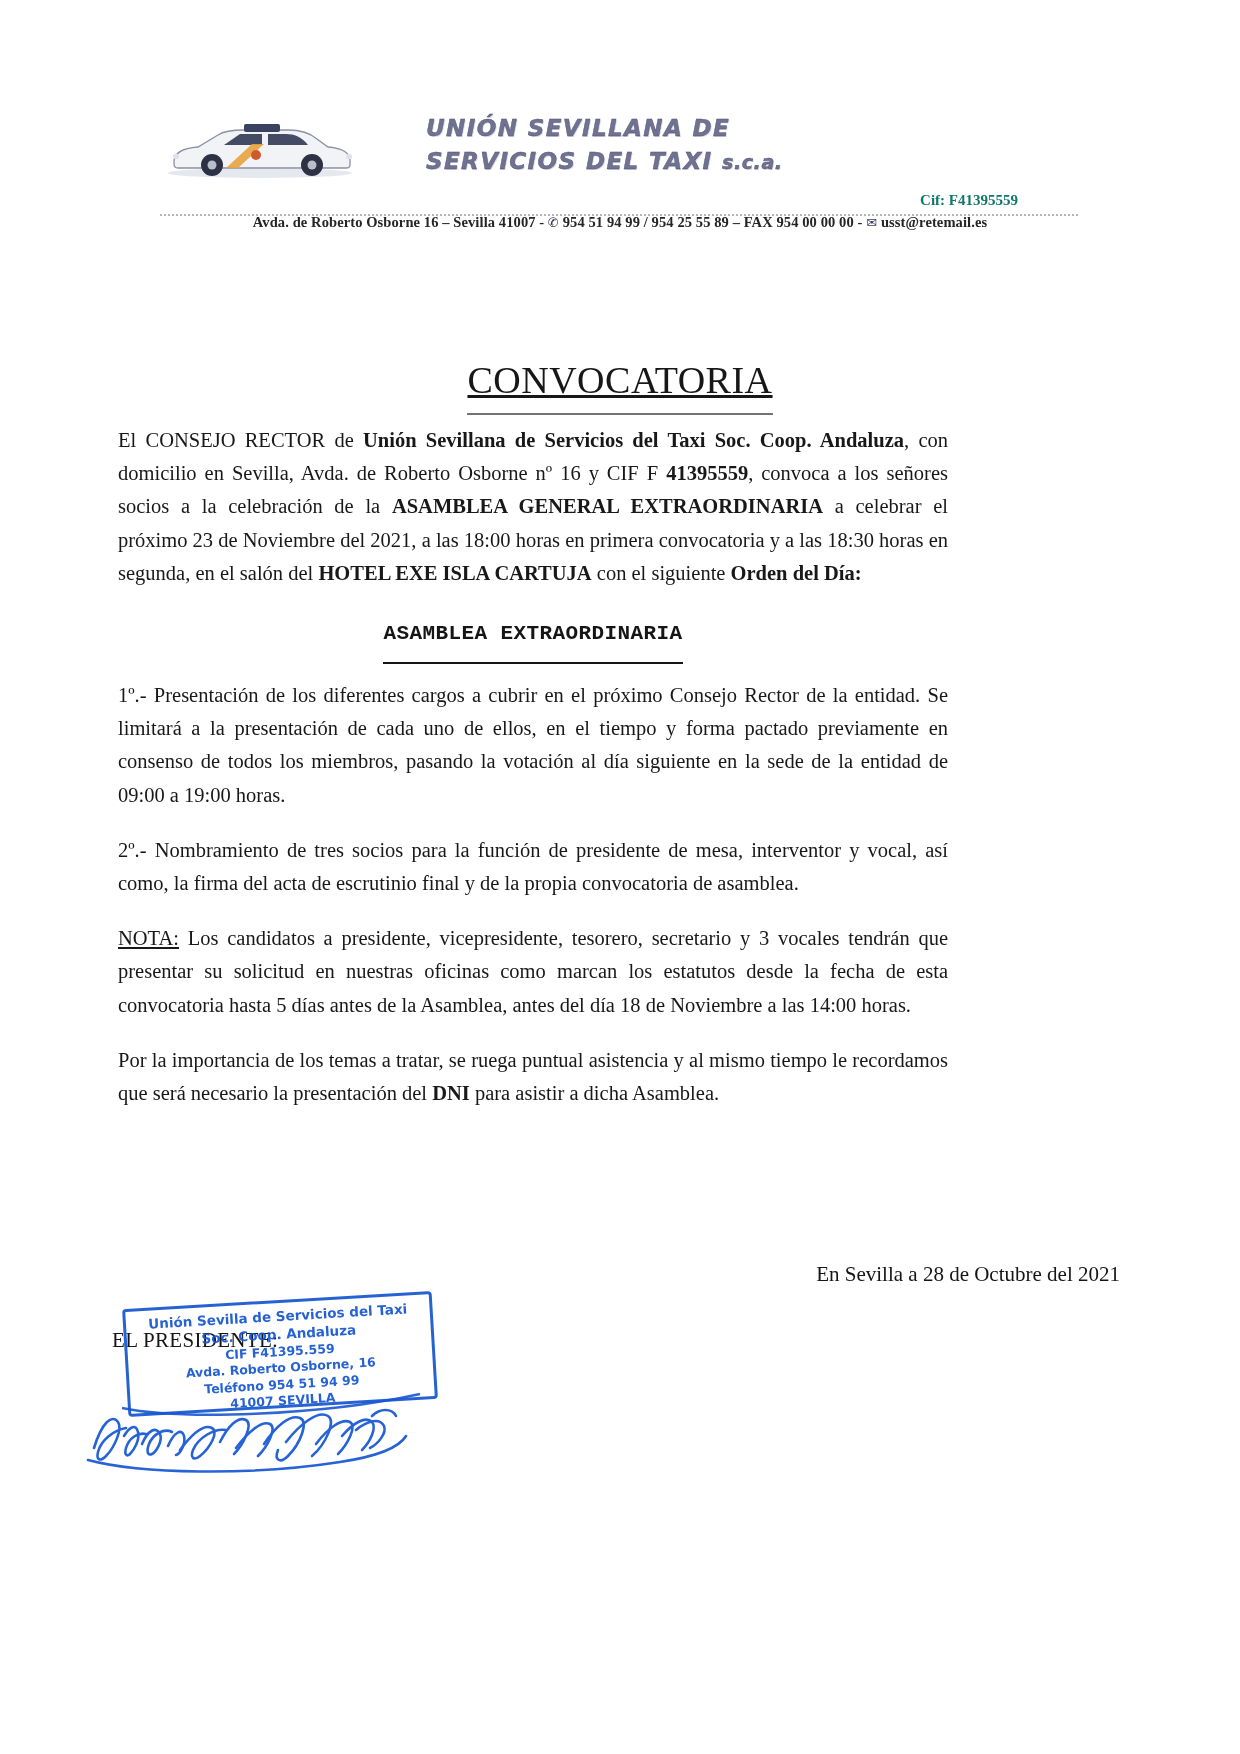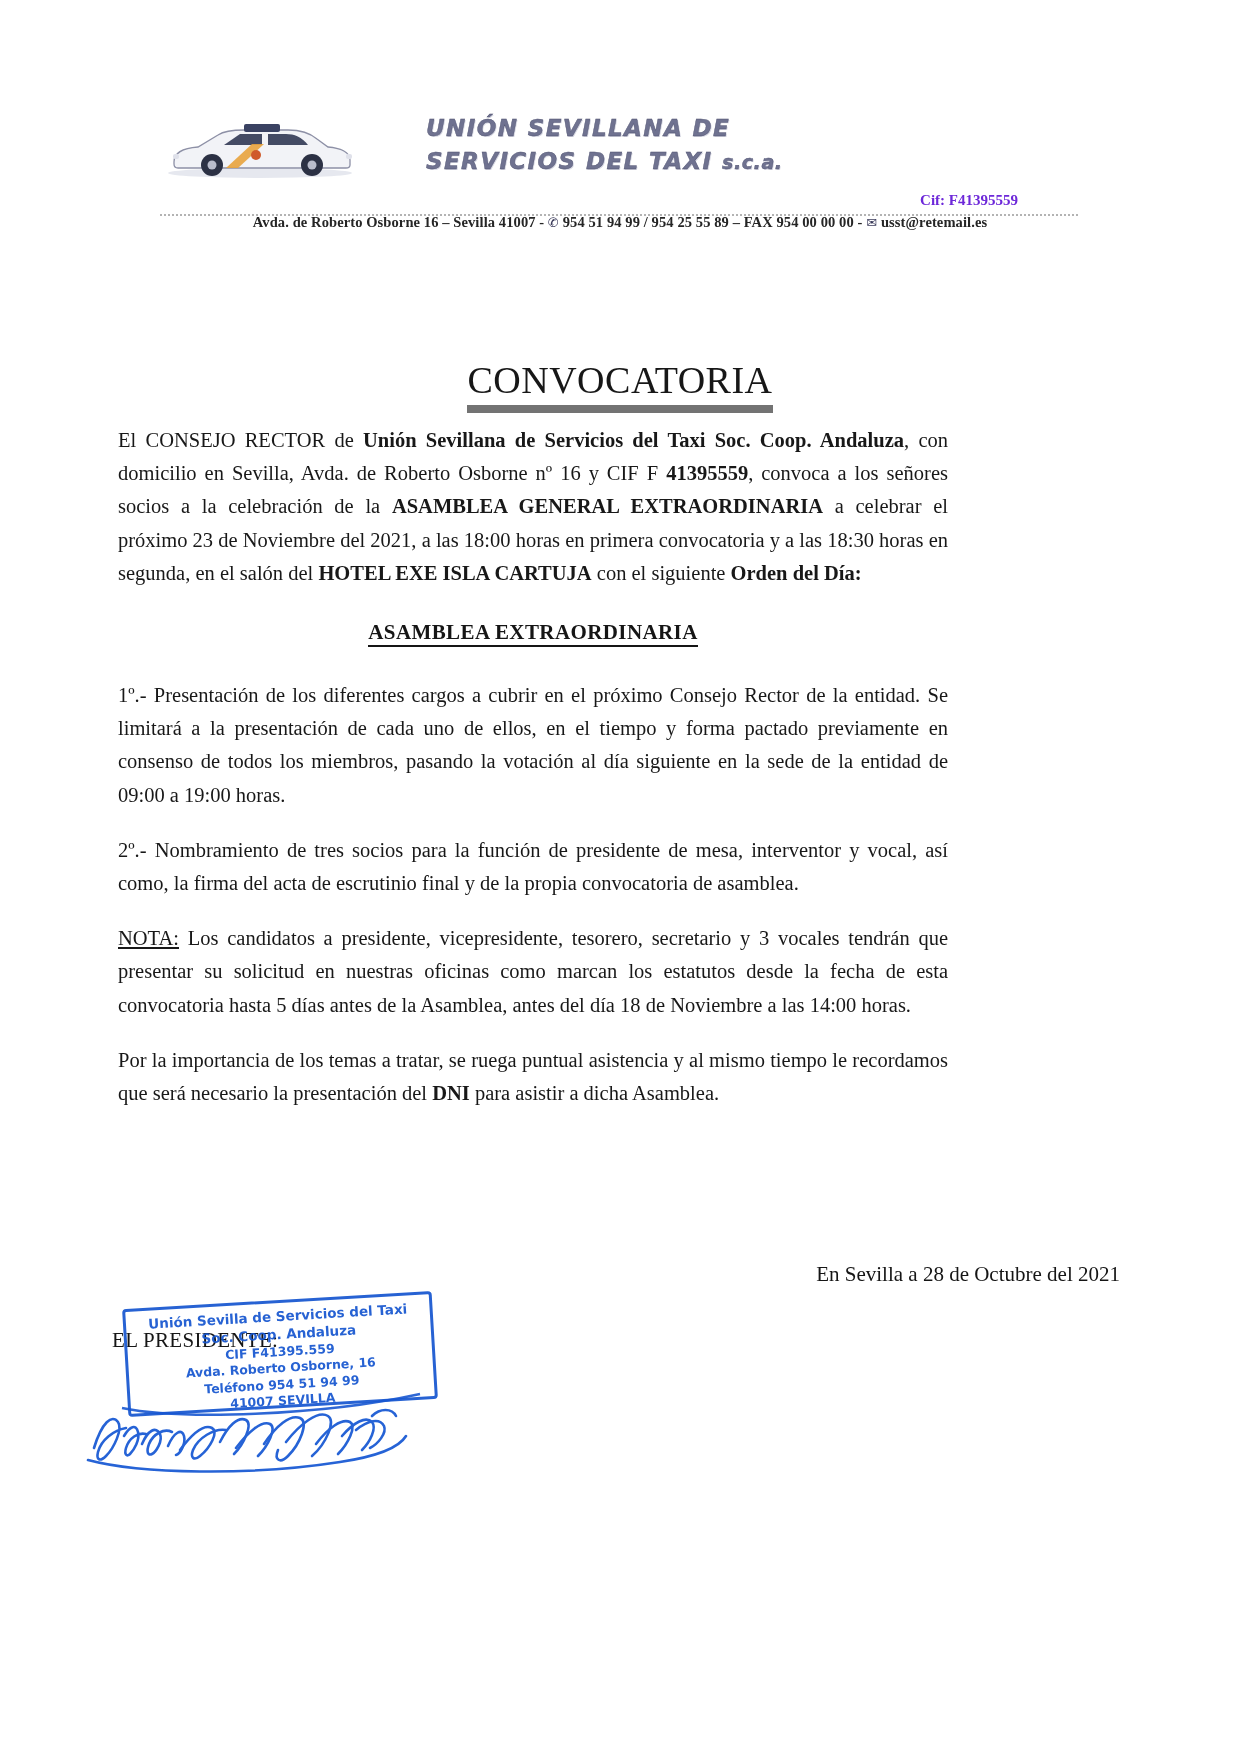--- a/index.html
+++ b/index.html
@@ -58,21 +58,21 @@
     font-size: 19px;
     letter-spacing: 0.6px;
   }
   .cif-line {
     position: absolute;
     right: 222px;
     top: 192px;
     font-family: "Liberation Serif", serif;
     font-size: 15px;
     font-weight: bold;
-    color: #6d28d9;
+    color: #0f766e;
     white-space: nowrap;
     text-align: center;
   }
   .rule {
     position: absolute;
     left: 160px;
     top: 214px;
     width: 920px;
     height: 2px;
     background: repeating-linear-gradient(
@@ -110,22 +110,23 @@
     top: 358px;
     width: 1240px;
     text-align: center;
     font-family: "Liberation Serif", serif;
     font-size: 38px;
     font-weight: normal;
     letter-spacing: 0.5px;
     color: #171717;
   }
   .doc-title span {
-    border-bottom: 8px solid #737373;
-    padding-bottom: 4px;
+    border-bottom: 2px solid #737373;
+    padding-bottom: 12px;
+    text-decoration: underline;
   }
 
   .body-wrap {
     position: absolute;
     left: 118px;
     top: 424px;
     width: 830px;
   }
   p.para {
     margin: 0 0 22px 0;
@@ -140,21 +141,21 @@
 
   .section-head {
     margin: 30px 0 34px 0;
     text-align: center;
     font-family: "Liberation Serif", serif;
     font-size: 21px;
     font-weight: bold;
     letter-spacing: 0.4px;
     color: #151515;
   }
-  .section-head span { border-bottom: 2px solid #151515; padding-bottom: 1px; }
+  .section-head span { border-bottom: 2px solid #151515; padding-bottom: 17px; font-family: Liberation Mono, monospace; }
 
   .item-para { margin-bottom: 26px; }
 
   .closing {
     position: absolute;
     right: 120px;
     top: 1262px;
     font-family: "Liberation Serif", serif;
     font-size: 21px;
     color: #151515;

